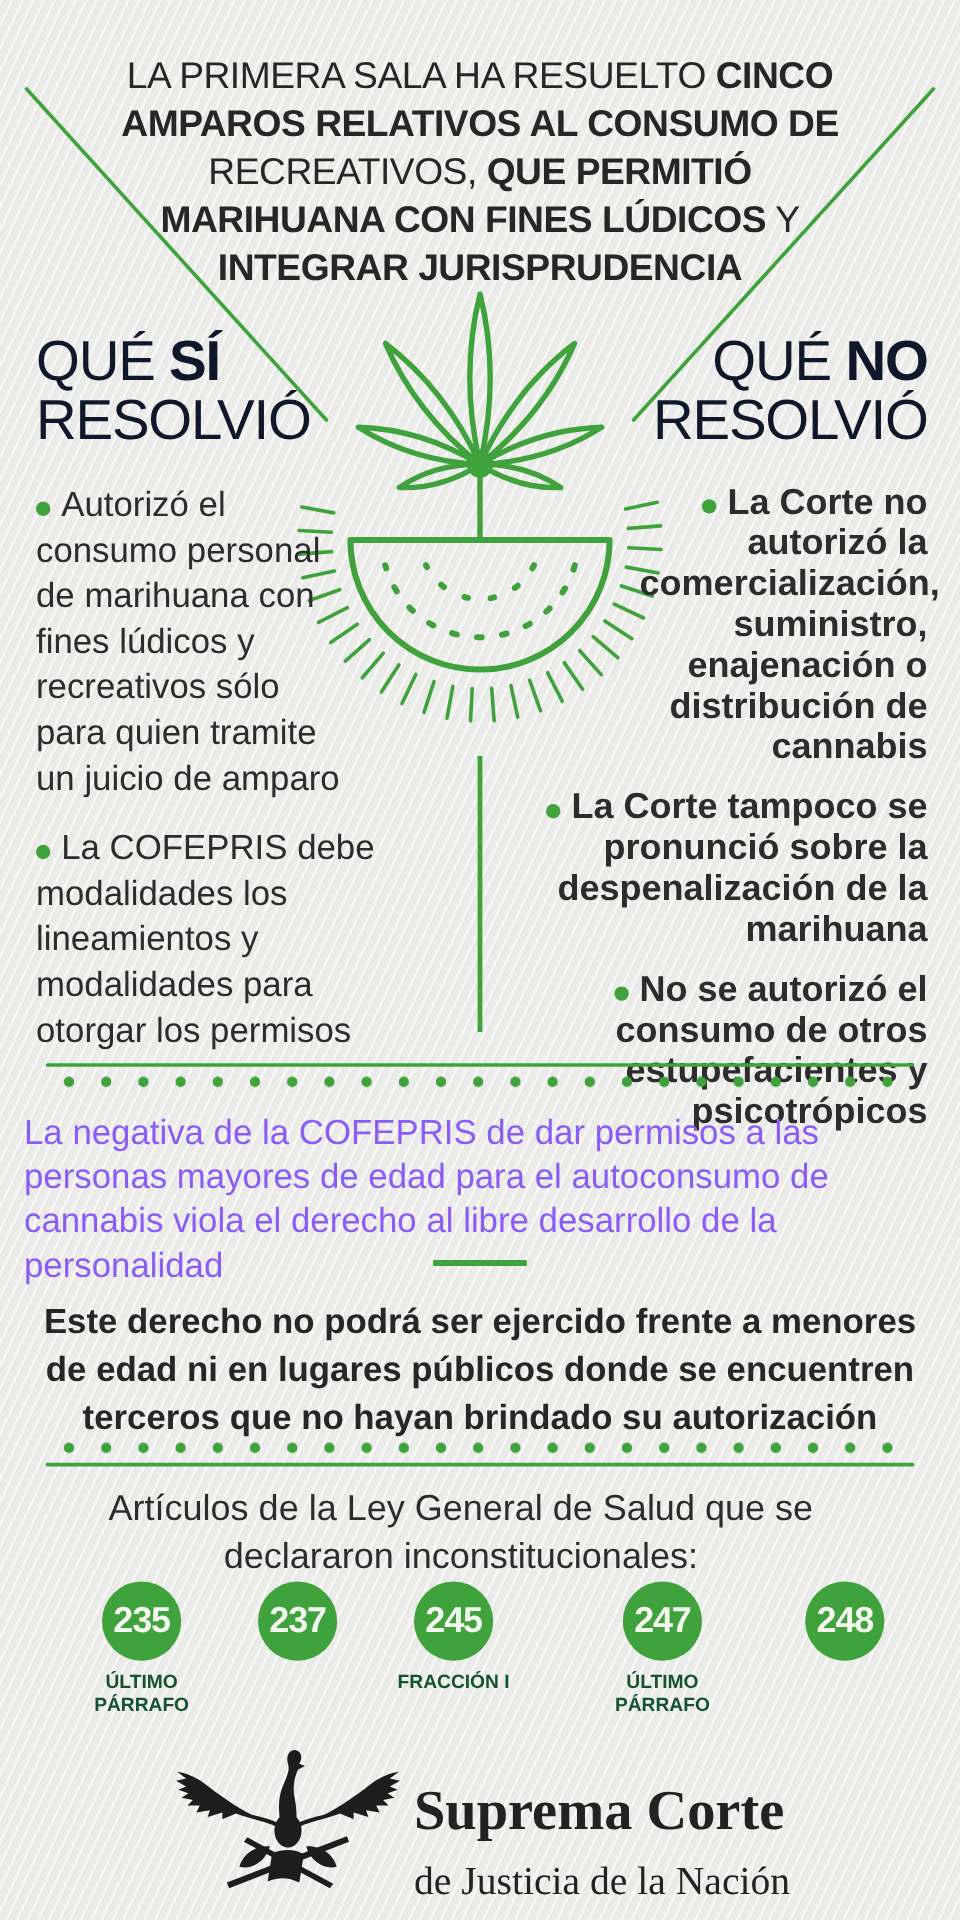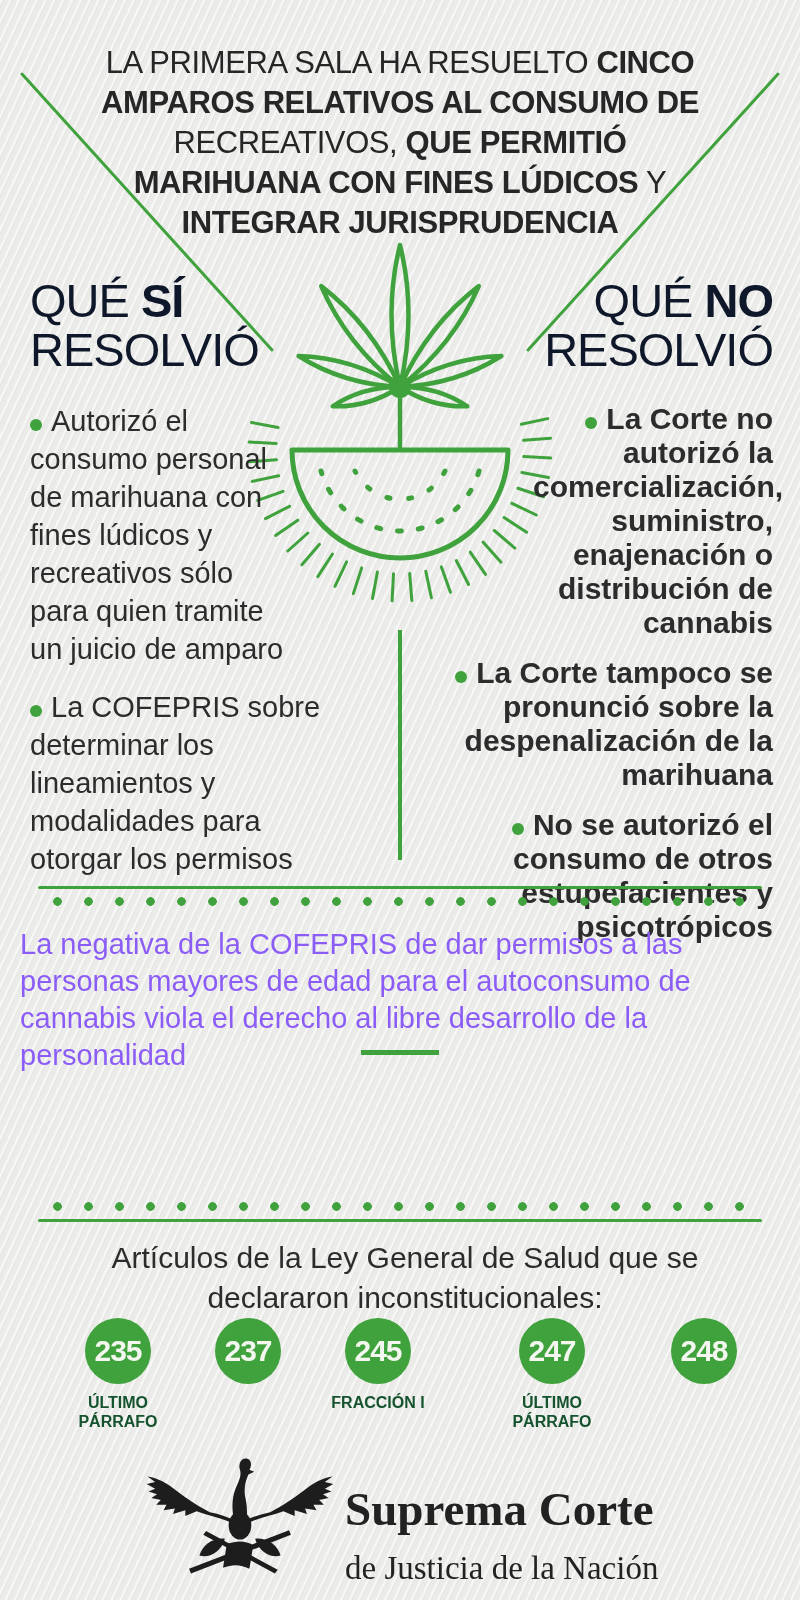--- a/index.html
+++ b/index.html
@@ -48,21 +48,21 @@
   .divider .dots{height:9px;background-repeat:repeat-x;
     background-image:radial-gradient(circle, var(--green) 4px, rgba(0,0,0,0) 4.6px);
     background-size:31px 9px;background-position:4px center;}
   #divider1 .dots{margin-top:8px;}
   #divider2 .bar{margin-top:8px;}
 
   .para1{top:926px;left:20px;width:760px;text-align:left;font-size:29px;line-height:37px;color:#8b5cf6;}
   .mini-dash{top:1050px;left:361px;width:78px;height:5px;background:var(--green);}
   .para2{top:1082px;left:30px;width:740px;text-align:center;font-size:29px;line-height:40px;font-weight:700;color:#262626;}
 
-  .articles-heading{top:1238px;left:95px;width:620px;text-align:center;font-size:30px;line-height:40px;}
+  .articles-heading{top:1238px;left:74px;width:620px;text-align:center;font-size:30px;line-height:40px;}
   .article-item{top:1318px;width:66px;text-align:center;}
   .num-circle{width:66px;height:66px;border-radius:50%;background:var(--green);
     color:#f3f7ef;font-size:30px;font-weight:700;display:flex;align-items:center;justify-content:center;
     letter-spacing:-1px;}
   .article-label{margin-top:9px;width:110px;margin-left:-22px;text-align:center;
     font-size:16px;font-weight:700;line-height:19px;color:#14532d;}
 
   #eagle{left:145px;top:1450px;}
   .footer-text{top:1484px;left:345px;}
   .org{font-family:"Liberation Serif", serif;font-weight:700;font-size:47px;line-height:50px;color:#222;}
@@ -133,21 +133,21 @@
     <div class="line"><b>INTEGRAR JURISPRUDENCIA</b></div>
   </div>
 
   <div class="layer col left-col">
     <div class="col-heading">
       <div><span>QUÉ </span><b>SÍ</b></div>
       <div>RESOLVIÓ</div>
     </div>
     <div class="bullets">
       <div class="bullet"><span class="dot"></span><span>Autorizó el consumo personal de marihuana con fines lúdicos y recreativos sólo para quien tramite un juicio de amparo</span></div>
-      <div class="bullet"><span class="dot"></span><span>La COFEPRIS sobre determinar los lineamientos y modalidades para otorgar los permisos</span></div>
+      <div class="bullet"><span class="dot"></span><span>La COFEPRIS debe modalidades los lineamientos y modalidades para otorgar los permisos</span></div>
     </div>
   </div>
 
   <div class="layer col right-col">
     <div class="col-heading">
       <div><span>QUÉ </span><b>NO</b></div>
       <div>RESOLVIÓ</div>
     </div>
     <div class="bullets">
       <div class="bullet"><span class="dot"></span><span>La Corte no autorizó la comercialización, suministro, enajenación o distribución de cannabis</span></div>
@@ -158,20 +158,21 @@
 
   <div class="layer divider" id="divider1">
     <div class="bar"></div>
     <div class="dots"></div>
   </div>
 
   <div class="layer para1">La negativa de la COFEPRIS de dar permisos a las personas mayores de edad para el autoconsumo de cannabis viola el derecho al libre desarrollo de la personalidad</div>
 
   <div class="layer mini-dash"></div>
 
+  <div class="layer para2">Este derecho no podrá ser ejercido frente a menores de edad ni en lugares públicos donde se encuentren terceros que no hayan brindado su autorización</div>
 
   <div class="layer divider" id="divider2">
     <div class="dots"></div>
     <div class="bar"></div>
   </div>
 
   <div class="layer articles-heading">Artículos de la Ley General de Salud que se declararon inconstitucionales:</div>
 
   <div class="layer article-item" style="left:69px;margin-left:16px;">
     <div class="num-circle">235</div>

